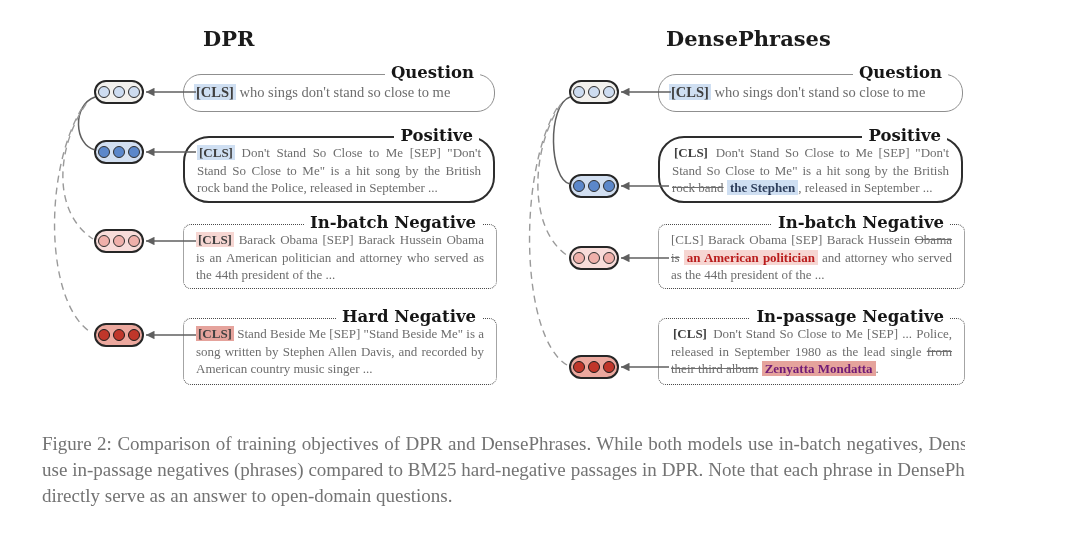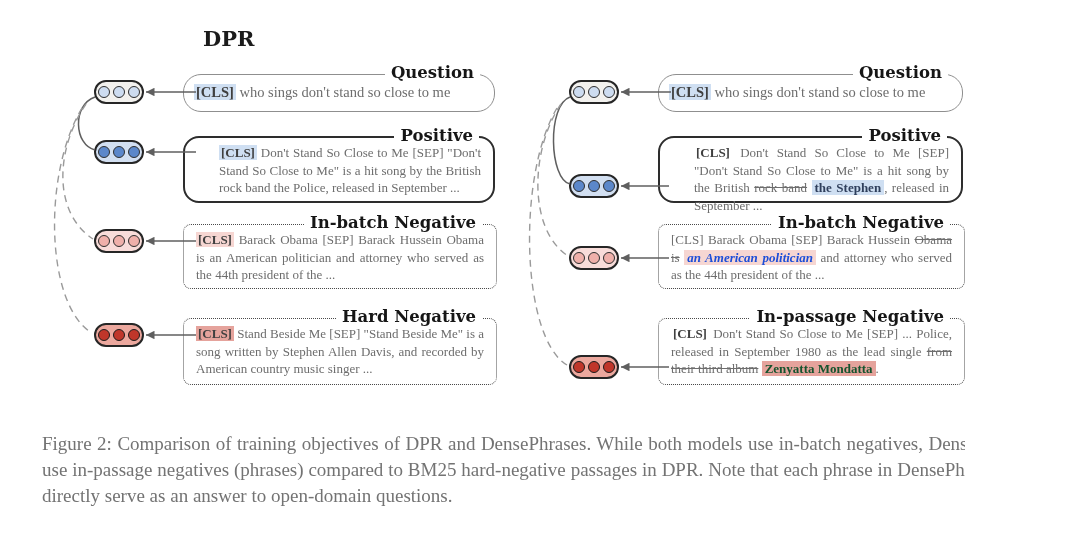--- a/index.html
+++ b/index.html
@@ -14,33 +14,33 @@
         display:flex;align-items:center;justify-content:center;gap:3px;box-sizing:border-box;z-index:3;}
   .pill .c{width:12px;height:12px;border-radius:50%;border:1.6px solid #2e2e2e;box-sizing:border-box;display:block;}
   .pill-q{background:#f2f1ee;} .pill-q .c{background:var(--pale-blue-circle);}
   .pill-p{background:var(--blue-pill-bg);} .pill-p .c{background:var(--blue-circle);}
   .pill-ib{background:var(--pink-pill-bg);} .pill-ib .c{background:var(--pink-circle);}
   .pill-hn{background:var(--red-pill-bg);} .pill-hn .c{background:var(--red-circle);border-color:#1c1c1c;}
 
   
   .box{position:absolute;box-sizing:border-box;background:#fff;z-index:2;}
   .box-q{border:1.5px solid #8f8f8f;border-radius:18px;}
-  .box-pos{border:2px solid #2d2d2d;border-radius:16px;padding-left:22px;}
+  .box-pos{border:2px solid #2d2d2d;border-radius:26px;}
   .box-neg{border:1.6px dotted #4a4a4a;border-radius:8px;}
   .boxlabel{position:absolute;top:-12px;right:14px;background:#fff;padding:0 6px;
             font:bold 16.5px "DejaVu Serif", serif;color:#161616;white-space:nowrap;}
   .content{font:13px/17.5px "Liberation Serif", serif;color:#6d6d6d;text-align:justify;padding:6px 12px;}
   .qcontent{font:14.5px/20px "Liberation Serif", serif;color:#6d6d6d;padding:7px 10px;white-space:nowrap;}
   .cls{font-weight:bold;color:#3f3f3f;padding:0 2px;}
   .cls-plain{color:#6d6d6d;font-weight:normal;}
   .hl-blue{background:var(--blue-highlight);}
   .hl-pink{background:var(--pink-highlight);}
   .hl-red{background:var(--red-highlight);}
   .phrase{font-weight:bold;padding:0 3px;}
-  .ph-blue{color:#2f3f5c;} .ph-pink{color:#1d4ed8;font-style:italic;} .ph-red{color:#14532d;}
+  .ph-blue{color:#2f3f5c;} .ph-pink{color:#b91c1c;} .ph-red{color:#701a75;}
   .struck{text-decoration:line-through;text-decoration-color:#6d6d6d;}
 
   .same-passage{position:absolute;left:981px;top:238px;width:66px;z-index:6;background:#fff;
                 font:15px/19px "DejaVu Serif", serif;color:#2c2c2c;text-align:center;padding:3px 0;}
 
   .caption{position:absolute;left:42px;top:431px;width:992px;
            font:19px/26px "Liberation Serif", serif;color:#737373;text-align:justify;z-index:2;}
 </style>
 </head>
 <body>
@@ -68,20 +68,21 @@
     <g stroke="#9a9a9a" stroke-width="1.4" fill="none" stroke-dasharray="7 5">
       <path d="M86,104 C56,148 52,212 93,239"></path>
       <path d="M82,108 C42,175 46,306 92,333"></path>
       <path d="M561,104 C531,148 527,229 568,256"></path>
       <path d="M557,108 C517,175 521,338 567,365"></path>
     </g>
     <path d="M968,170 H1007 V352 H972" stroke="#555" stroke-width="1.5" fill="none" stroke-dasharray="1.5 4" stroke-linecap="round"></path>
   </svg>
 
   <div class="panel-title" style="left:203px;top:26px;">DPR</div>
+  <div class="panel-title" style="left:666px;top:26px;">DensePhrases</div>
 
   <div class="pill pill-q" style="left:94px;top:80px;">
       <i class="c"></i>
       <i class="c"></i>
       <i class="c"></i>
     </div>
   <div class="pill pill-p" style="left:94px;top:140px;">
       <i class="c"></i>
       <i class="c"></i>
       <i class="c"></i>

